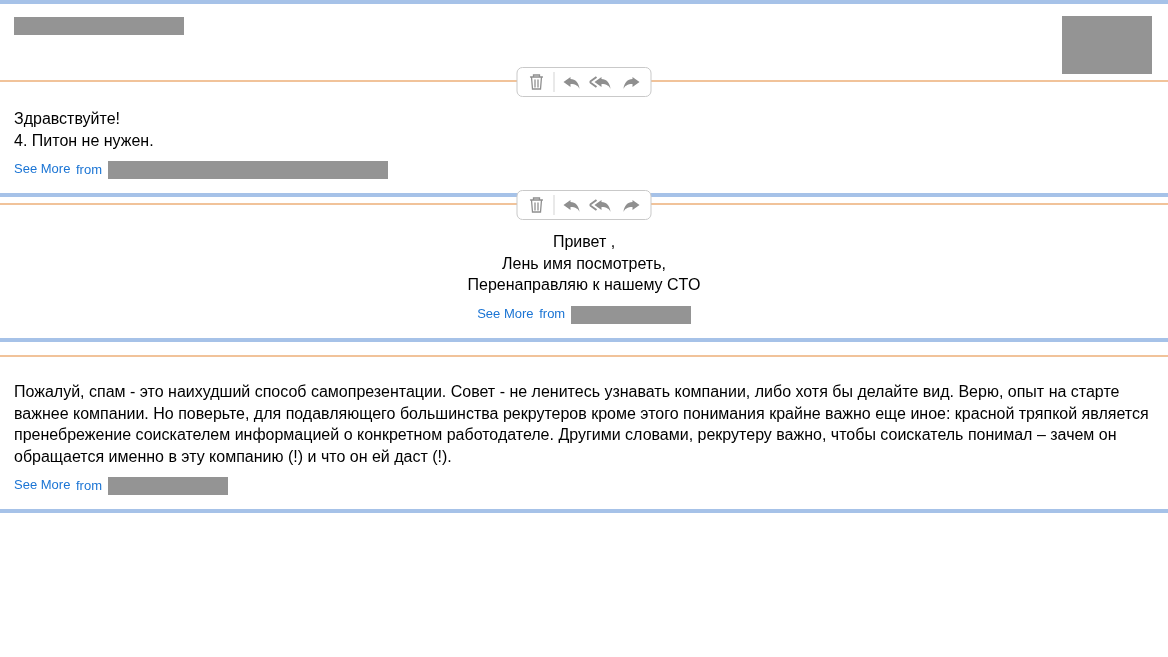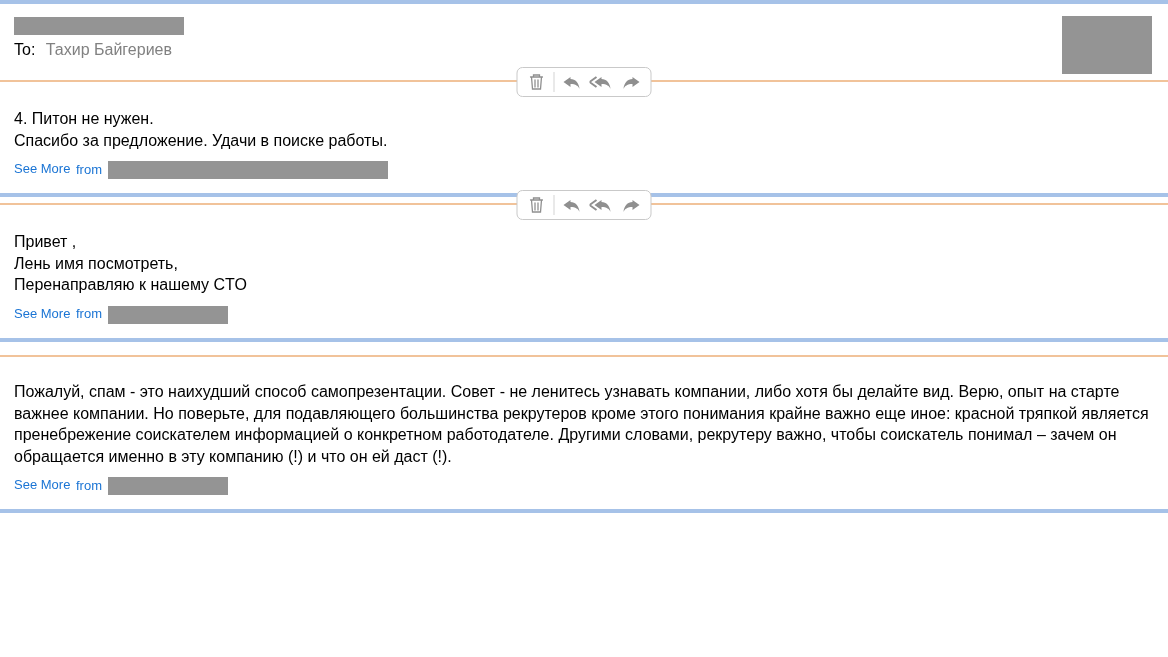--- a/index.html
+++ b/index.html
@@ -116,24 +116,20 @@
 <body>
 
 <div class="thread-separator"></div>
 
 <div class="email-block">
   <div class="header-row">
     <div class="header-left">
       <div class="header-line">
         <span class="redact-sm" style="width:170px;"></span>
       </div>
-      <div class="header-line">
-        <span class="label-prefix">To:</span>
-        <span class="to-name">Тахир Байгериев</span>
-      </div>
     </div>
     <div class="avatar-block"></div>
   </div>
 
   <div class="orange-line-wrap">
       <div class="orange-line"></div>
     </div>
   <div class="action-strip">
     <div class="action-bar">
       <div class="action-btn">
@@ -155,33 +151,33 @@
       </div>
       <div class="action-btn">
         <svg width="20" height="16" viewBox="0 0 20 16">
           <path d="M11 3l7 5-7 5V10c-5 0-8 2-9 5 0.5-6 4-10 9-10V3z" fill="#8f8f8f"></path>
         </svg>
       </div>
     </div>
   </div>
 
   <div class="body-text" style="padding-top:26px;">
+    <span class="line">Здравствуйте!</span>
     <span class="line">4. Питон не нужен.</span>
-    <span class="line">Спасибо за предложение. Удачи в поиске работы.</span>
   </div>
   <div class="see-more-row">
     <span class="see-more-link">See More</span>
     <span class="see-more-from">from</span>
     <span class="redact-inline" style="width:280px;"></span>
   </div>
 </div>
 
 <div class="thread-separator"></div>
 
-<div class="email-block" style="padding-top:6px;">
+<div class="email-block" style="padding-top:6px;text-align:center;">
   <div class="orange-line-wrap" style="margin-top:0;">
       <div class="orange-line"></div>
     </div>
   <div class="action-strip">
     <div class="action-bar">
       <div class="action-btn">
         <svg width="16" height="18" viewBox="0 0 16 18">
           <path d="M2 4h12M5 4V2h6v2M3 4l1 12h8l1-12M6.5 7v7M9.5 7v7" stroke="#8f8f8f" stroke-width="1.3" fill="none" stroke-linecap="round"></path>
         </svg>
       </div>

